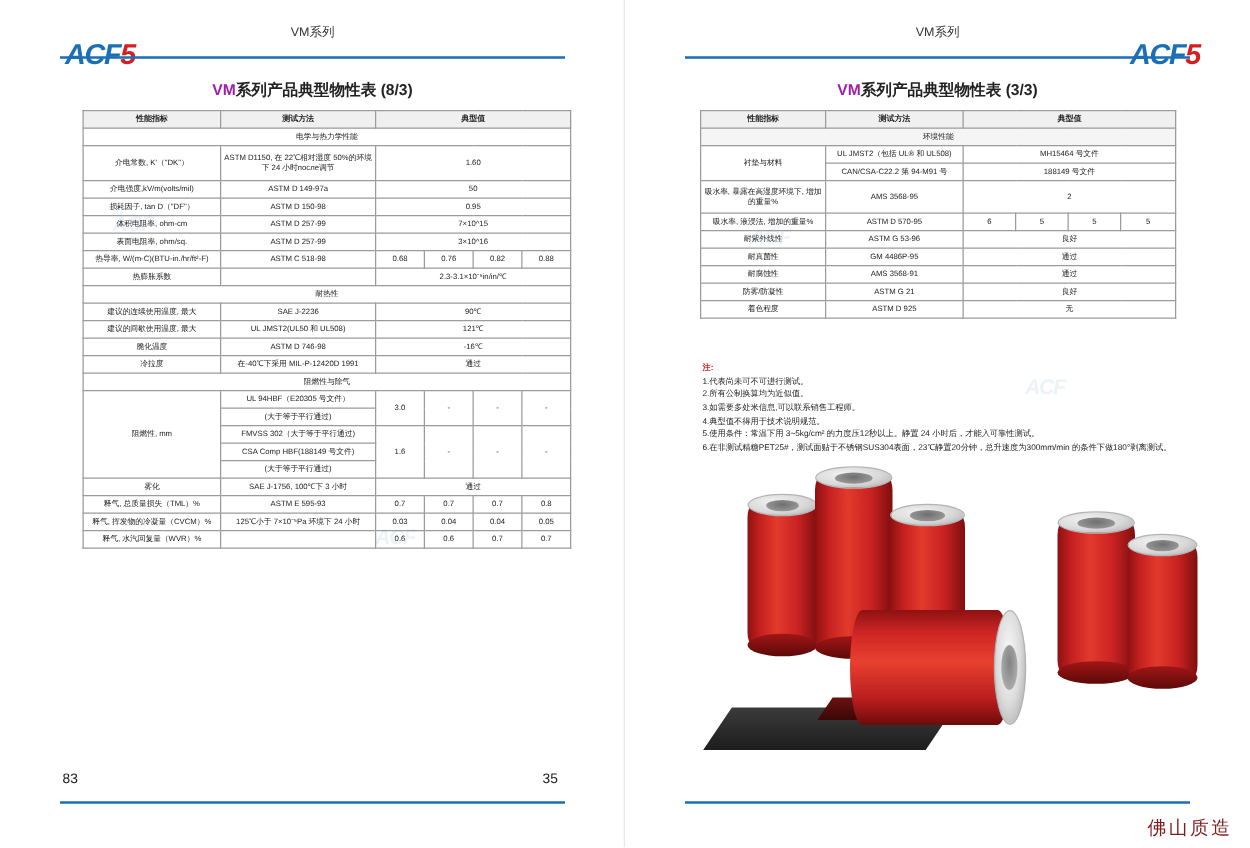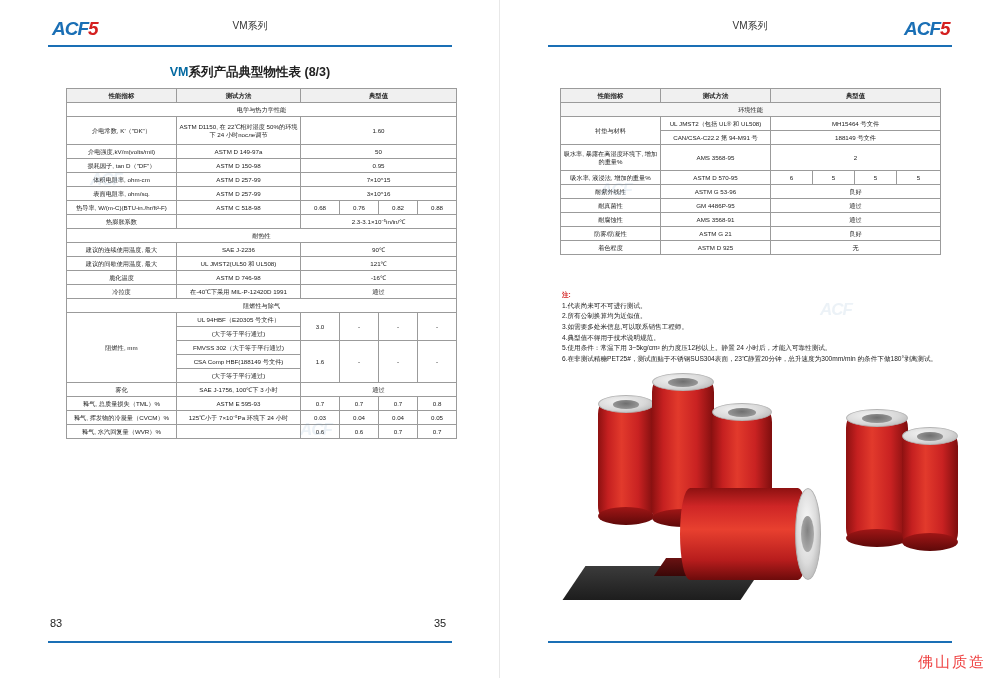--- a/index.html
+++ b/index.html
@@ -25,22 +25,22 @@
   #left-page { left: 0; border-right: 1px solid #e8e8e8; }
   #right-page { left: 500px; }
 
   
   .pg-header {
     position: absolute;
     top: 14px; left: 0; width: 500px; height: 30px;
   }
   .logo {
     position: absolute;
-    top: 4px;
-    font-size: 19px;
+    top: 16px;
+    font-size: 23px;
     font-weight: bold;
     font-style: italic;
     color: #1a6fb5;
     letter-spacing: -1px;
   }
   .logo .tail { color: #d42020; }
   #left-logo { left: 52px; }
   #right-logo { left: 404px; }
   .hdr-title {
     position: absolute;
@@ -70,35 +70,35 @@
     font-size: 11px;
     color: #222;
   }
   #left-pgnum { left: 50px; }
   #right-pgnum { left: 434px; }
 
   .watermark-brand {
     position: absolute;
     right: 14px; bottom: 6px;
     font-size: 15px;
-    color: #ef4444;
+    color: #7f1d1d;
     letter-spacing: 2px;
   }
 
   
   .sec-title {
     position: absolute;
     top: 64px;
     width: 500px;
     text-align: center;
     font-size: 12.5px;
     font-weight: bold;
     color: #222;
   }
-  .sec-title .vm { color: #0369a1; }
+  .sec-title .vm { color: #a21caf; }
 
   
   table.spec {
     position: absolute;
     border-collapse: collapse;
     table-layout: fixed;
     font-size: 6.2px;
     color: #222;
   }
   table.spec td, table.spec th {
@@ -383,20 +383,23 @@
   <div class="page-half" id="right-page">
 
     <div class="pg-header">
       <div class="logo" id="right-logo">
         <span>ACF</span><span class="tail">5</span>
       </div>
       <div class="hdr-title">VM系列</div>
       <div class="hdr-rule"></div>
     </div>
 
+    <div class="sec-title">
+      <span class="vm">VM</span><span>系列产品典型物性表 (3/3)</span>
+    </div>
   </div>
 
   <table class="spec" id="tbl-right">
     <colgroup>
       <col style="width:100px">
         <col style="width:110px">
       <col style="width:42px">
         <col style="width:42px">
         <col style="width:42px">
         <col style="width:44px">

